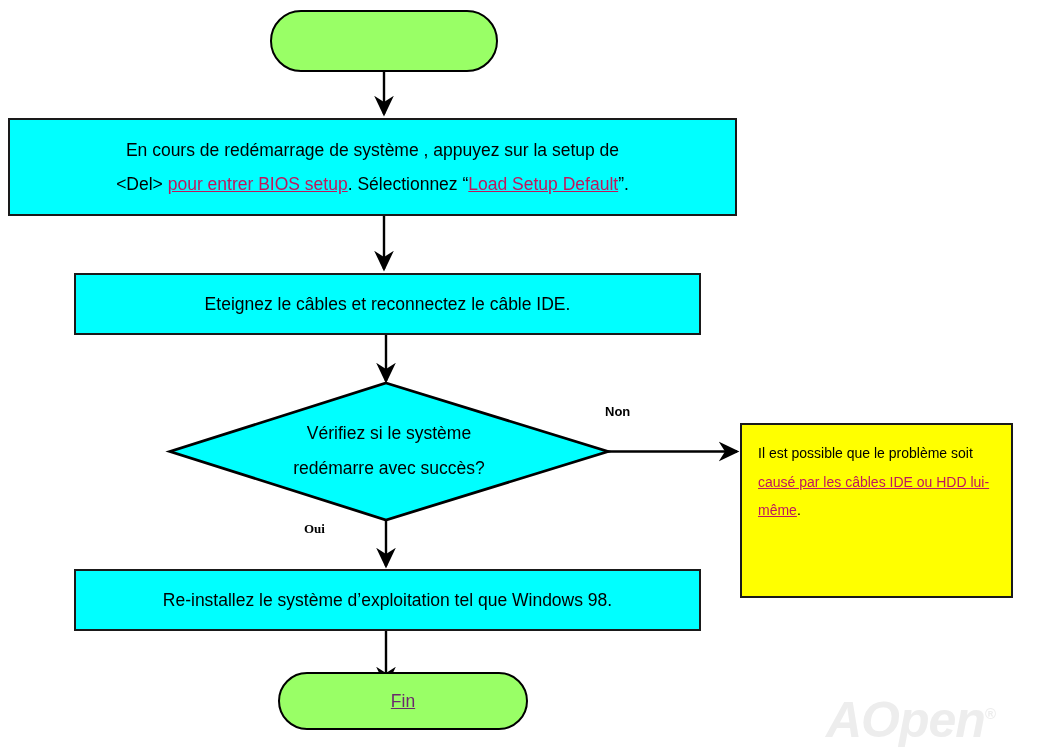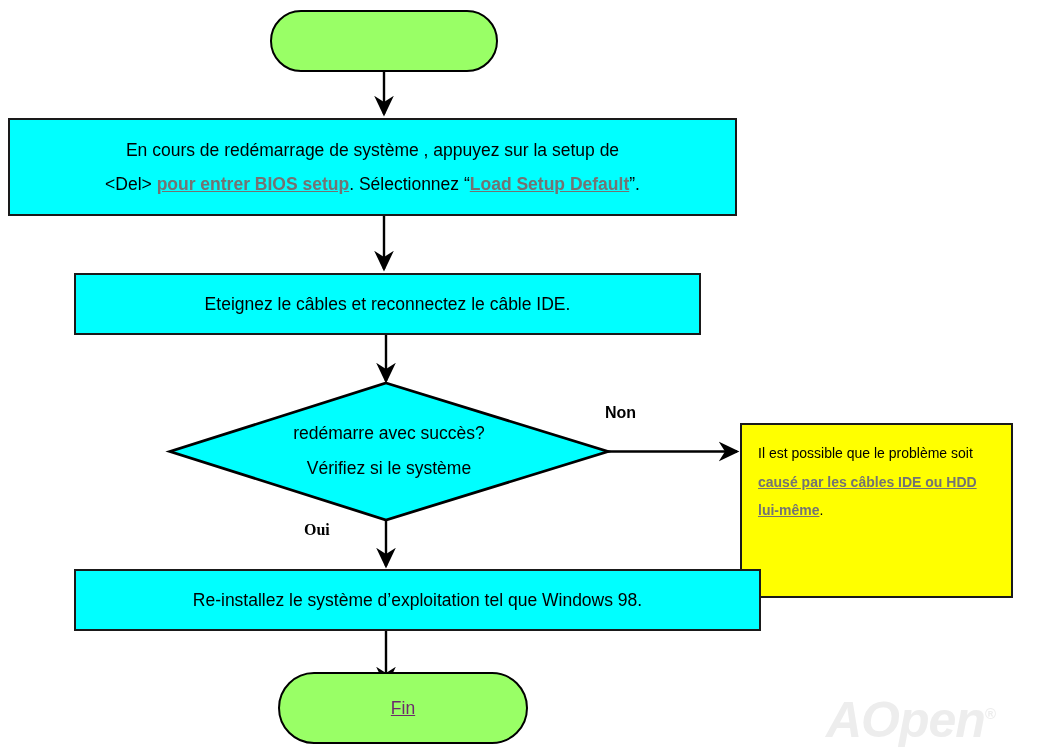--- a/index.html
+++ b/index.html
@@ -33,32 +33,32 @@
     z-index: 3;
   }
 
   
   .terminator {
     background: #99ff66;
     border: 2.5px solid #000000;
     border-radius: 40px;
   }
   #start-terminator { left: 270px; top: 10px; width: 228px; height: 62px; }
-  #end-terminator   { left: 278px; top: 672px; width: 250px; height: 72px; }
+  #end-terminator   { left: 278px; top: 672px; width: 250px; height: 58px; }
 
   
   .process {
     background: #00ffff;
     border: 2.5px solid #1a1a1a;
     font-size: 17.5px;
     line-height: 1.95;
   }
   #process-bios   { left: 8px;  top: 118px; width: 729px; height: 98px; }
   #process-cable  { left: 74px; top: 273px; width: 627px; height: 62px; }
-  #process-os     { left: 74px; top: 569px; width: 687px; height: 62px; justify-content: center; }
+  #process-os     { left: 74px; top: 569px; width: 627px; height: 62px; justify-content: center; }
 
   
   #decision-reboot {
     left: 170px;
     top: 383px;
     width: 438px;
     height: 137px;
     background: transparent;
     border: none;
     flex-direction: column;
@@ -85,32 +85,31 @@
     text-align: left;
     padding: 14px 16px 0 16px;
     font-size: 14px;
     line-height: 2.05;
   }
 
   
   .edge-label {
     position: absolute;
     font-weight: bold;
-    font-size: 16px;
+    font-size: 13px;
     color: #000000;
     z-index: 4;
   }
   #label-non { left: 605px; top: 404px; }
   #label-oui { left: 304px; top: 521px; font-family: Liberation Serif, serif; }
 
   
   .link {
-    color: #737373;
+    color: #be185d;
     text-decoration: underline;
-    font-weight: bold;
   }
   .link-visited {
     color: #6b2a6b;
     text-decoration: underline;
   }
   #end-terminator .term-label {
     font-size: 17.5px;
   }
 
   
@@ -172,22 +171,22 @@
       <span>En cours de redémarrage de système , appuyez sur la setup de</span><br>
       <span>&lt;Del&gt; </span><a class="link" href="#">pour entrer BIOS setup</a><span>. Sélectionnez </span><span>“</span><a class="link" href="#">Load Setup Default</a><span>”.</span>
     </div>
   </div>
 
   <div class="node process" id="process-cable">
     <span>Eteignez le câbles et reconnectez le câble IDE.</span>
   </div>
 
   <div class="node" id="decision-reboot">
+    <span class="diamond-label">Vérifiez si le système</span>
     <span class="diamond-label">redémarre avec succès?</span>
-    <span class="diamond-label">Vérifiez si le système</span>
   </div>
 
   <span class="edge-label" id="label-non">Non</span>
   <span class="edge-label" id="label-oui">Oui</span>
 
   <div class="node" id="note-ide">
     <div>
       <span>Il est possible que le problème soit </span><a class="link" href="#">causé par les câbles IDE ou HDD lui-même</a><span>.</span>
     </div>
   </div>

